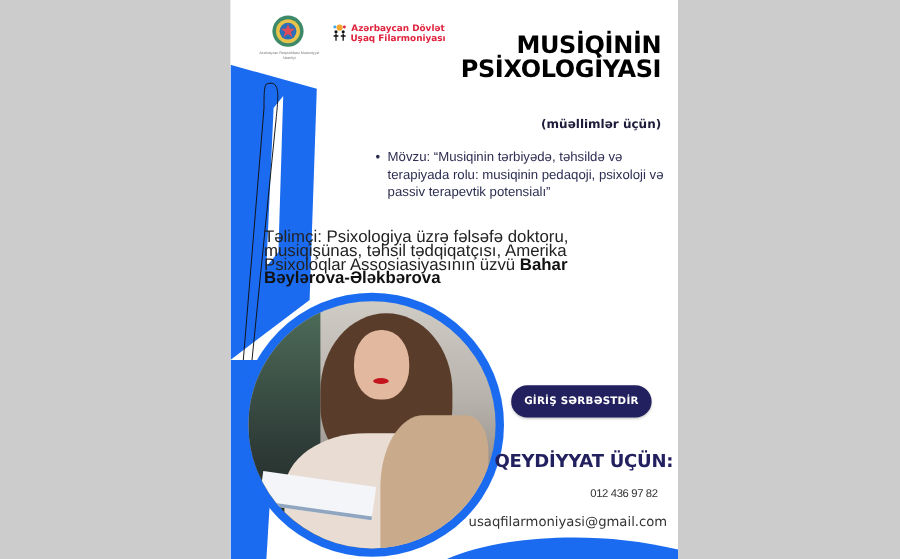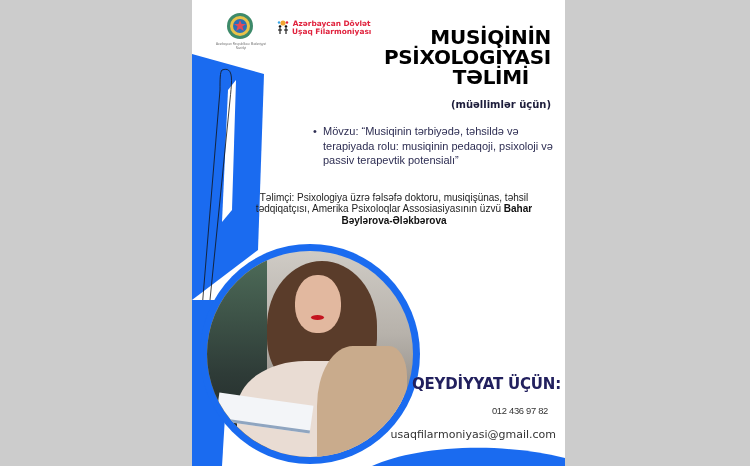--- a/index.html
+++ b/index.html
@@ -44,22 +44,22 @@
 
   
   .topic {
     position: absolute; left: 120px; top: 124px; width: 245px;
     font-size: 11px; line-height: 14.5px; color: #2d2d52;
     padding-left: 11px;
   }
   .topic .bullet { position: absolute; left: 1px; top: 0; }
 
   .trainer {
-    position: absolute; right: 11px; top: 192px; width: 320px; text-align: center;
-    font-size: 10px; line-height: 11.4px; color: #222;
+    position: absolute; right: 25px; top: 192px; width: 320px; text-align: left;
+    font-size: 14px; line-height: 11.4px; color: #222;
   }
   .trainer b { font-weight: bold; color: #111; }
 
   .dates {
     position: absolute; right: 16px; top: 250px; text-align: right;
     font-family: "DejaVu Sans", sans-serif; font-weight: bold;
     font-size: 10.6px; line-height: 12.4px; color: #1f7cf2;
   }
 
   
@@ -147,21 +147,20 @@
     </svg>
     <div class="phil-text">
       <div>Azərbaycan Dövlət</div>
       <div>Uşaq Filarmoniyası</div>
     </div>
   </div>
 
   <div class="title">
     <div>MUSİQİNİN</div>
     <div>PSİXOLOGİYASI</div>
-    <div class="line3">TƏLİMİ</div>
   </div>
   <div class="subtitle">(müəllimlər üçün)</div>
 
   <div class="topic">
     <span class="bullet">•</span>
     <span>Mövzu: “Musiqinin tərbiyədə, təhsildə və terapiyada rolu: musiqinin pedaqoji, psixoloji və passiv terapevtik potensialı”</span>
   </div>
 
   <div class="trainer">
     <span>Təlimçi: Psixologiya üzrə fəlsəfə doktoru, musiqişünas, təhsil tədqiqatçısı, Amerika Psixoloqlar Assosiasiyasının üzvü</span>
@@ -174,17 +173,18 @@
       <div class="bg-left"></div>
       <div class="hair"></div>
       <div class="body"></div>
       <div class="shawl"></div>
       <div class="face"></div>
       <div class="lips"></div>
       <div class="paper"></div>
     </div>
   </div>
 
+  <div class="cta">GİRİŞ SƏRBƏSTDİR</div>
 
   <div class="reg-title">QEYDİYYAT ÜÇÜN:</div>
   <div class="phone">012 436 97 82</div>
   <div class="email">usaqfilarmoniyasi@gmail.com</div>
 </div>
 
 </body></html>

